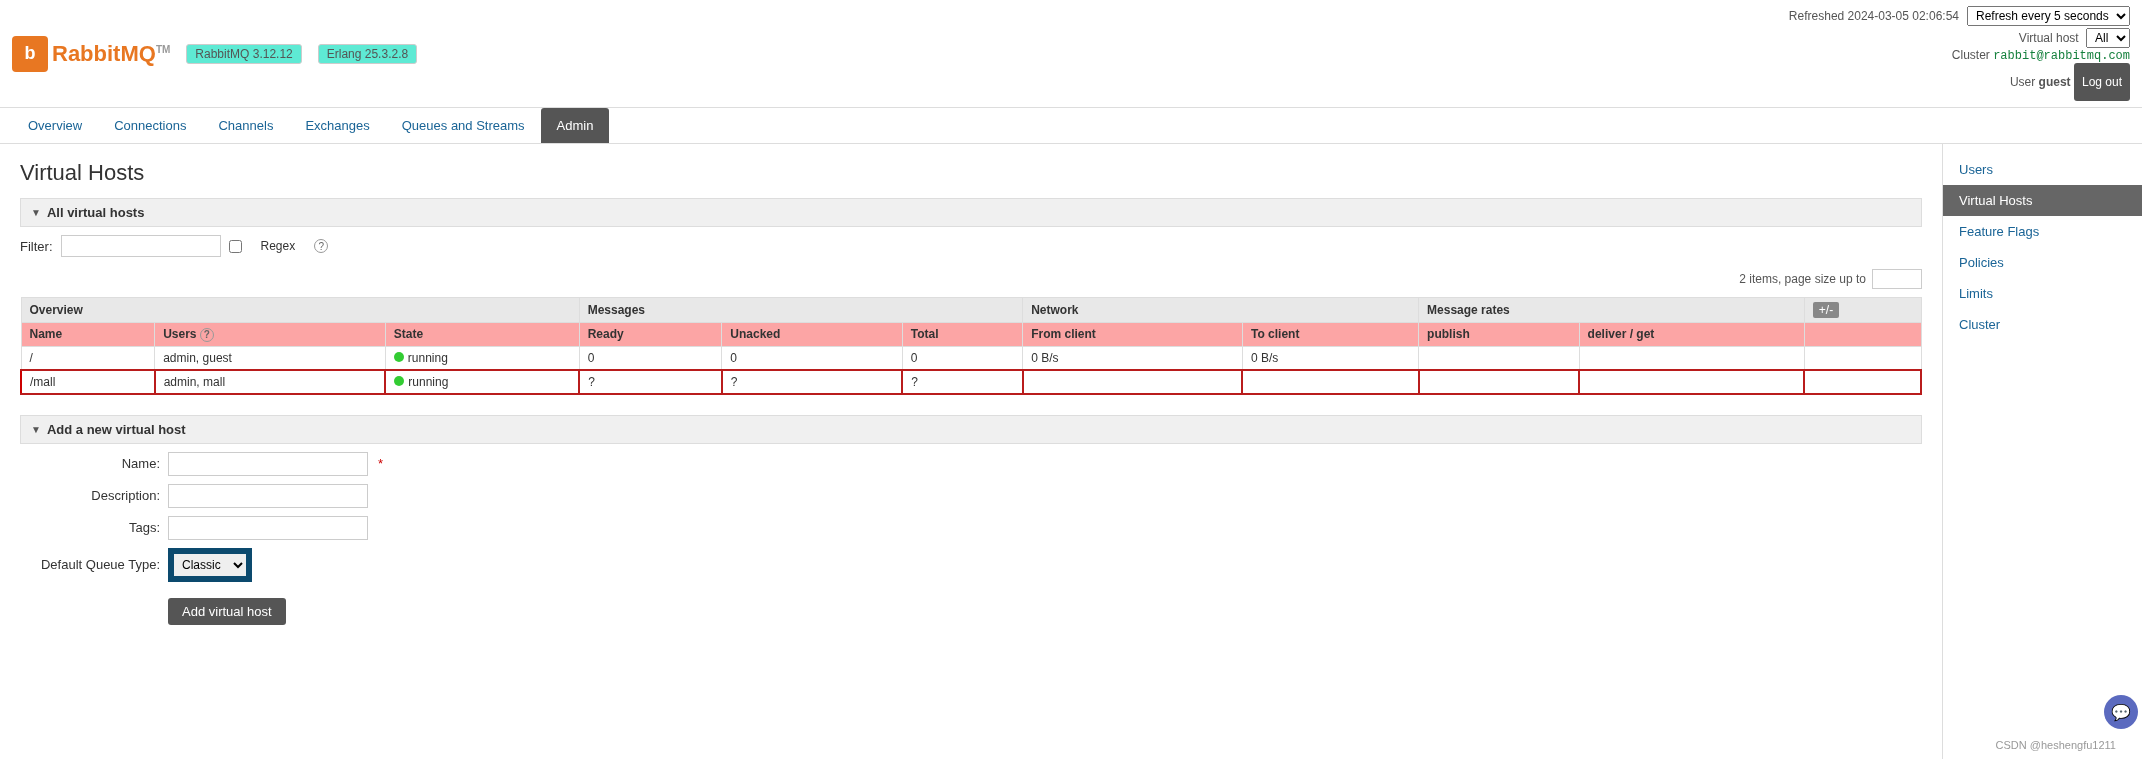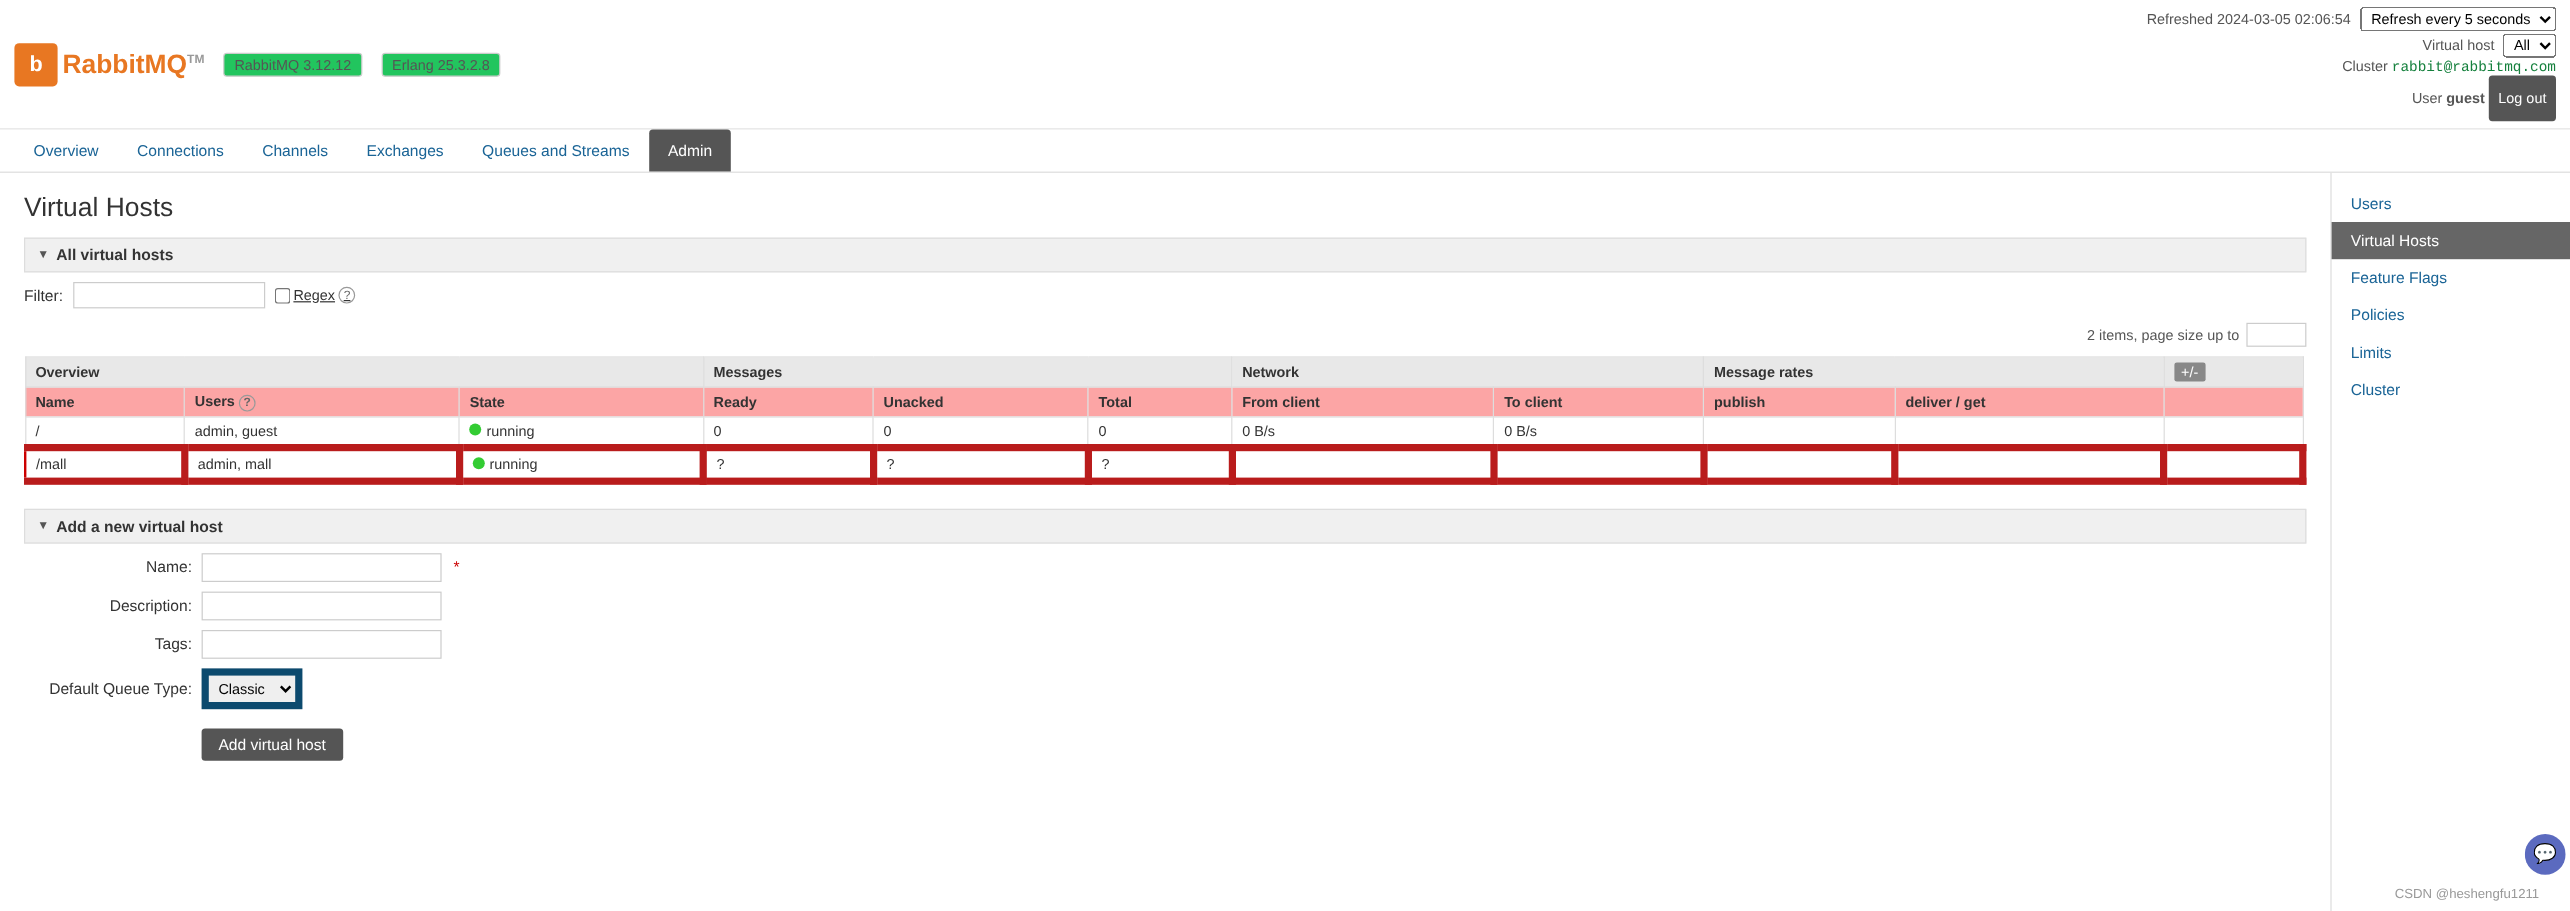--- a/index.html
+++ b/index.html
@@ -37,21 +37,21 @@
       font-size: 18px;
     }
     .logo-text {
       font-size: 22px;
       font-weight: bold;
       color: #555;
     }
     .logo-text span { color: #e87722; }
     .logo-tm { font-size: 10px; color: #999; vertical-align: super; }
     .version-badge {
-      background: #22c55e;
+      background: #5eead4;
       border: 1px solid #ccc;
       border-radius: 3px;
       padding: 2px 8px;
       font-size: 12px;
       color: #555;
     }
     .top-right {
       text-align: right;
       font-size: 12px;
       color: #555;
@@ -157,23 +157,22 @@
     .filter-row label { font-weight: normal; }
     .filter-input {
       border: 1px solid #ccc;
       padding: 3px 6px;
       width: 160px;
       font-size: 12px;
     }
     .regex-label {
       display: flex;
       align-items: flex-end;
-      gap: 3px;
-      font-size: 12px;
-      text-decoration: underline;
+      gap: 19px;
+      font-size: 12px;
     }
     .help-icon {
       display: inline-flex;
       align-items: center;
       justify-content: center;
       width: 14px;
       height: 14px;
       border-radius: 50%;
       border: 1px solid #999;
       font-size: 10px;
@@ -236,21 +235,21 @@
     }
     .status-dot {
       display: inline-block;
       width: 10px;
       height: 10px;
       border-radius: 50%;
       background: #3c3;
       margin-right: 4px;
     }
     .highlighted-row td {
-      border: 6px solid #b91c1c;
+      border: 2px solid #b91c1c;
     }
     .highlighted-row td:first-child { border-left: 2px solid #cc0000; }
 
     
     .add-section {
       margin-top: 20px;
     }
     .form-row {
       display: flex;
       align-items: center;

